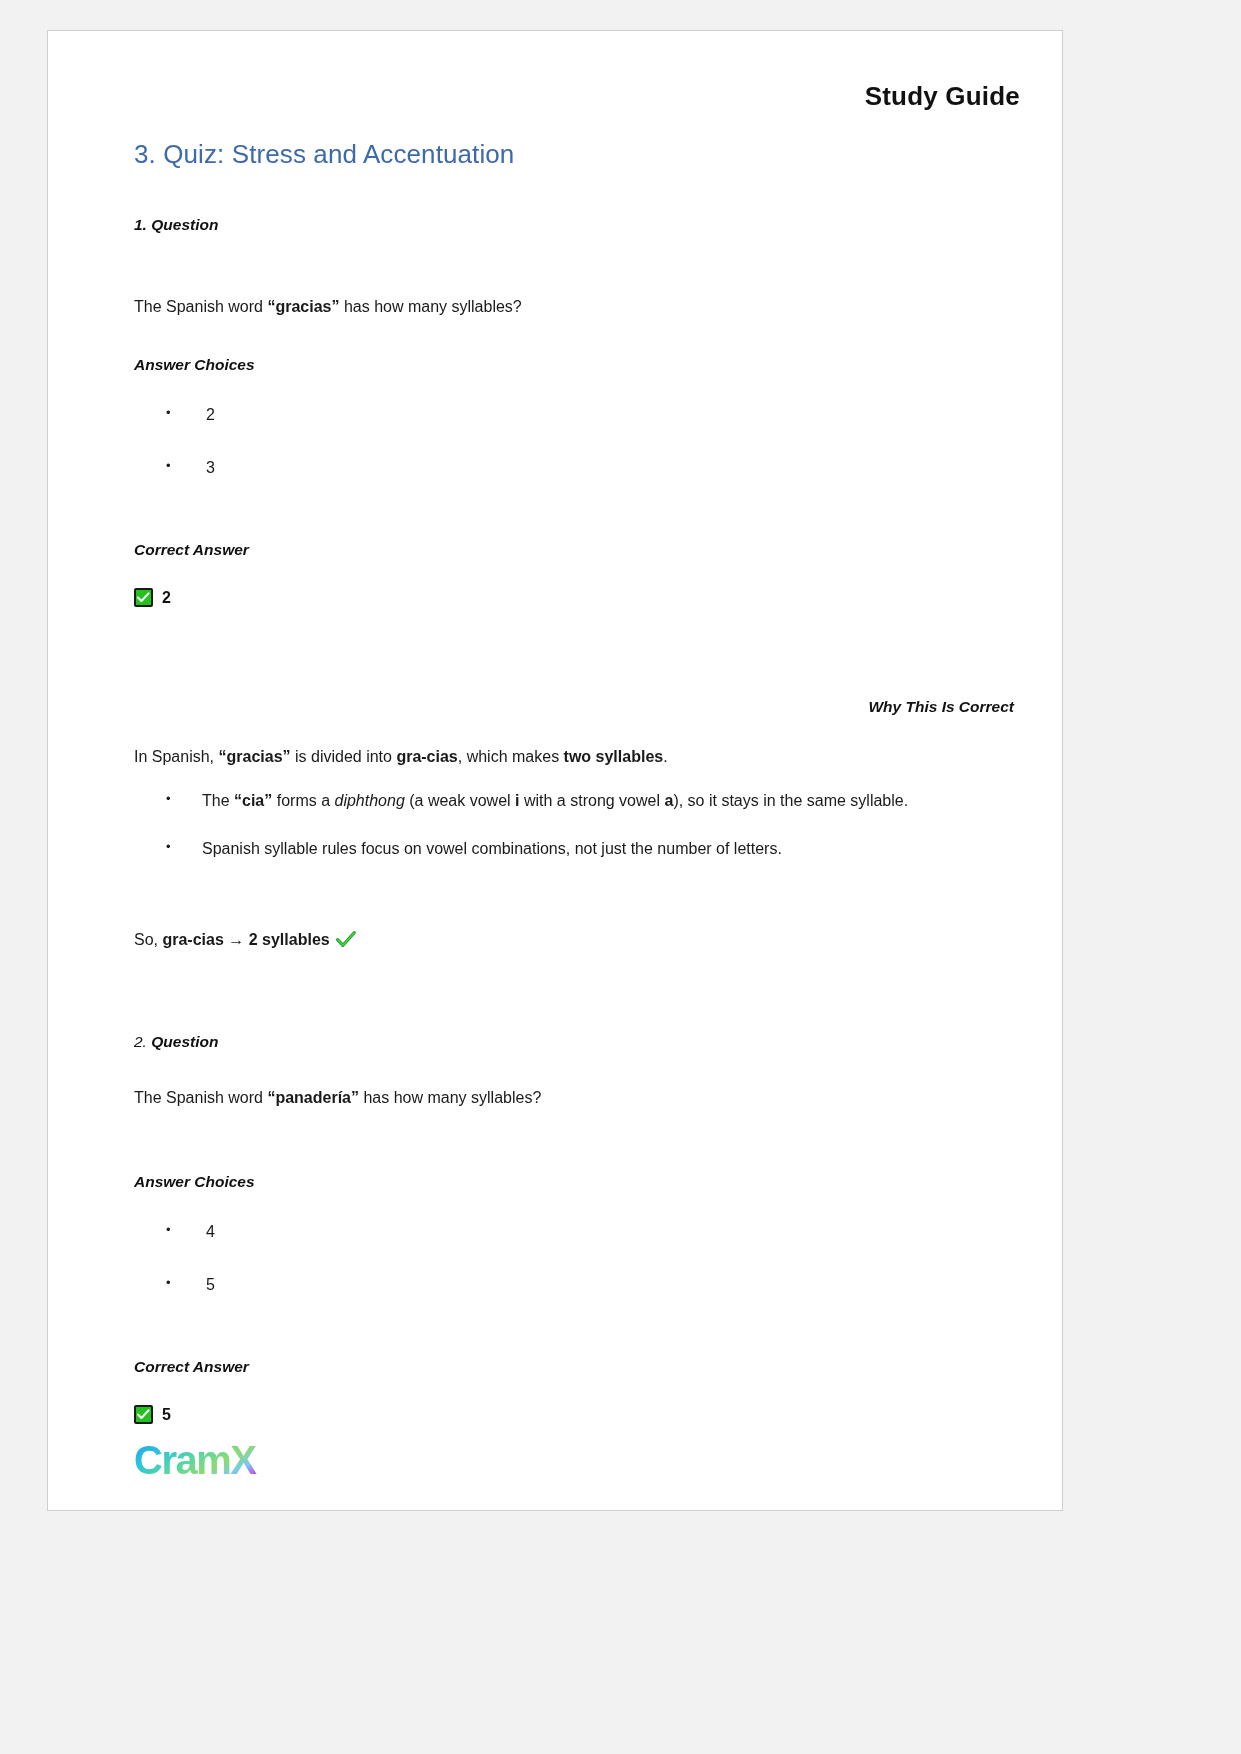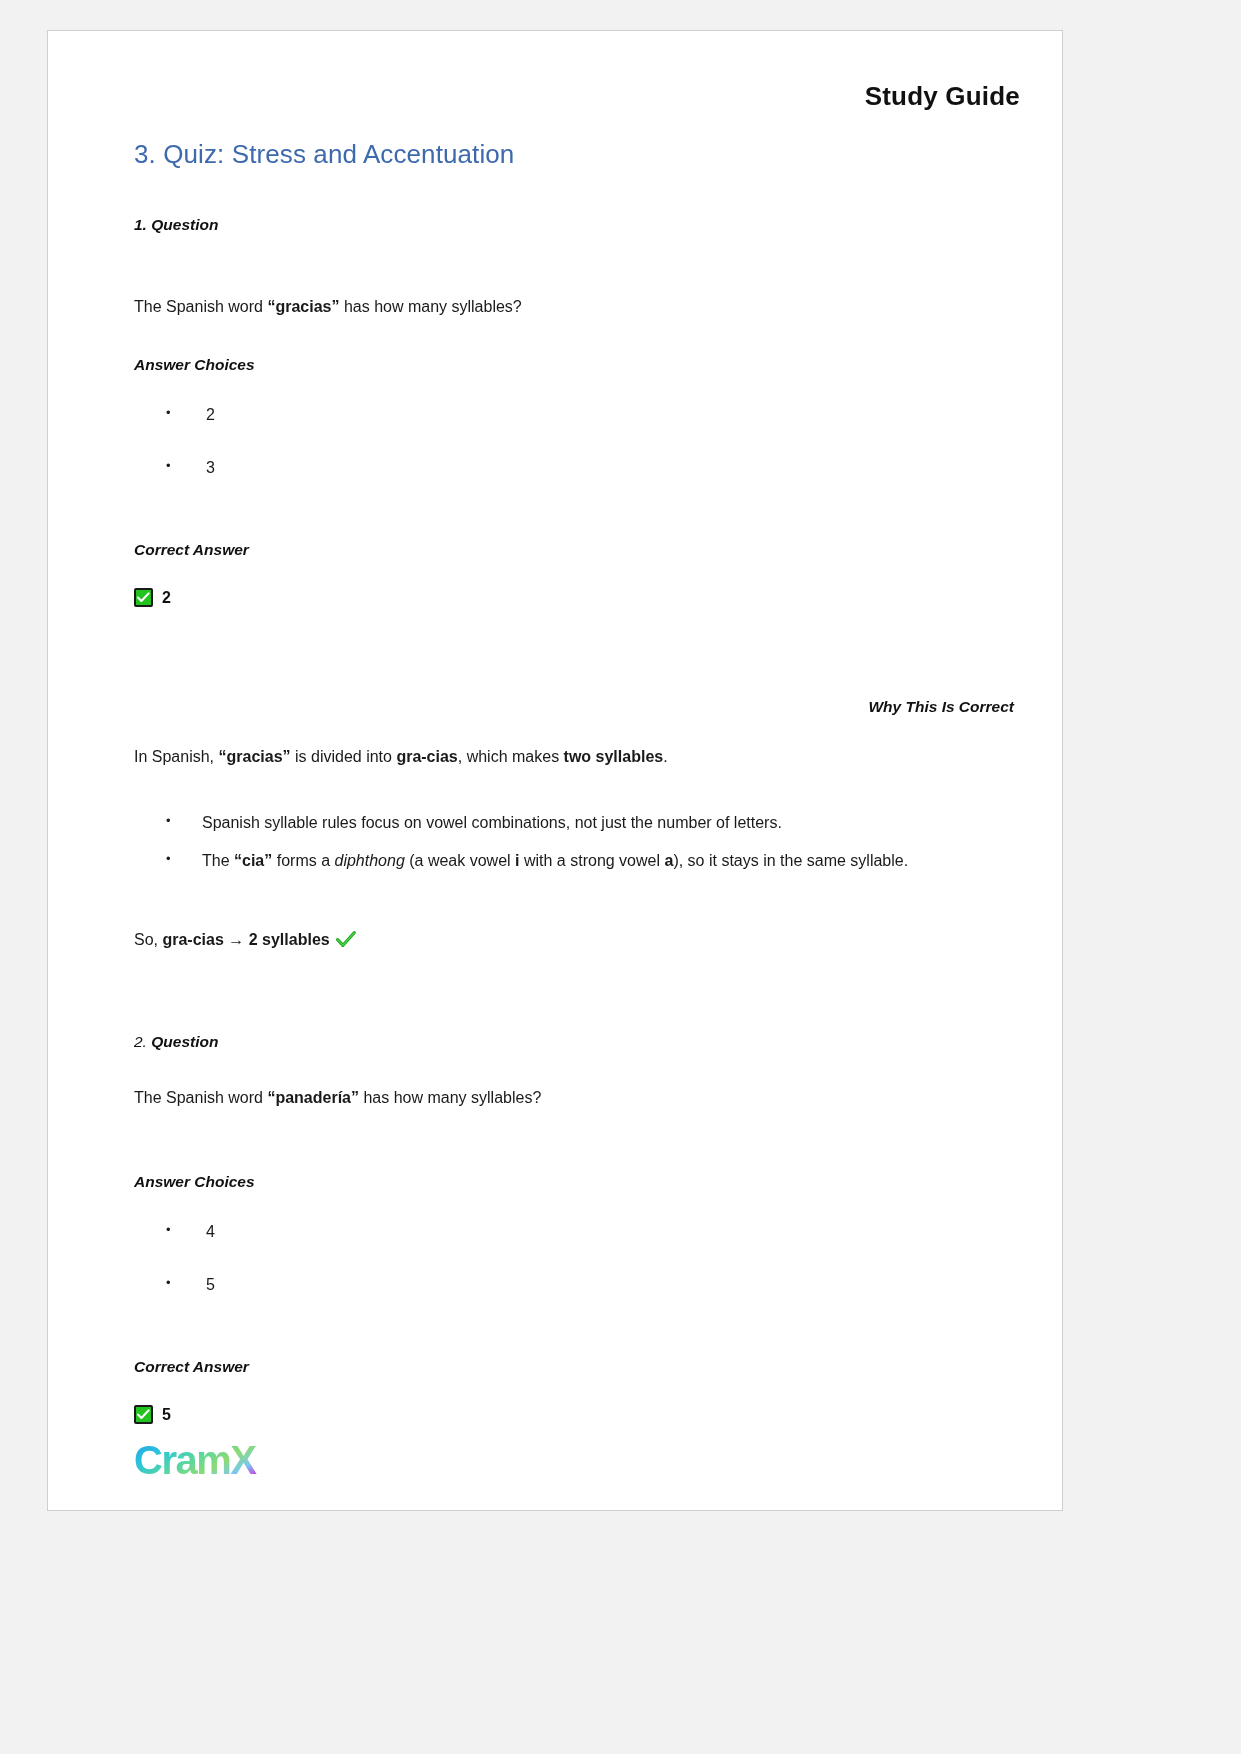--- a/index.html
+++ b/index.html
@@ -209,25 +209,25 @@
       <span class="answer-val">2</span>
     </div>
 
     <div class="block lbl" style="top:667px;text-align:right;">Why This Is Correct</div>
 
     <div class="block para" style="top:714px;">
       <span>In Spanish, </span><b>“gracias”</b><span> is divided into </span><b>gra-cias</b><span>, which makes </span><b>two syllables</b><span>.</span>
     </div>
 
     <ul class="reasons block" style="top:757px;">
+      <li>
+        <span>The </span><b>“cia”</b><span> forms a </span><i>diphthong</i><span> (a weak vowel </span><b>i</b><span> with a strong vowel </span><b>a</b><span>), so it stays in the same syllable.</span>
+      </li>
       <li style="margin-top:22px;">
         <span>Spanish syllable rules focus on vowel combinations, not just the number of letters.</span>
-      </li>
-      <li>
-        <span>The </span><b>“cia”</b><span> forms a </span><i>diphthong</i><span> (a weak vowel </span><b>i</b><span> with a strong vowel </span><b>a</b><span>), so it stays in the same syllable.</span>
       </li>
     </ul>
 
     <div class="block para" style="top:897px;">
       <span>So, </span><b>gra-cias → 2 syllables</b><span class="inline-check">
         <svg width="20" height="17" viewBox="0 0 20 17" xmlns="http://www.w3.org/2000/svg">
           <path d="M1.6 8.6 L7.0 14.3 L18.2 1.8" stroke="#1aa31a" stroke-width="3.2" fill="none" stroke-linecap="round" stroke-linejoin="round"></path>
           <path d="M1.6 8.6 L7.0 14.3 L18.2 1.8" stroke="#4ad24a" stroke-width="1.4" fill="none" stroke-linecap="round" stroke-linejoin="round"></path>
         </svg>
       </span>

